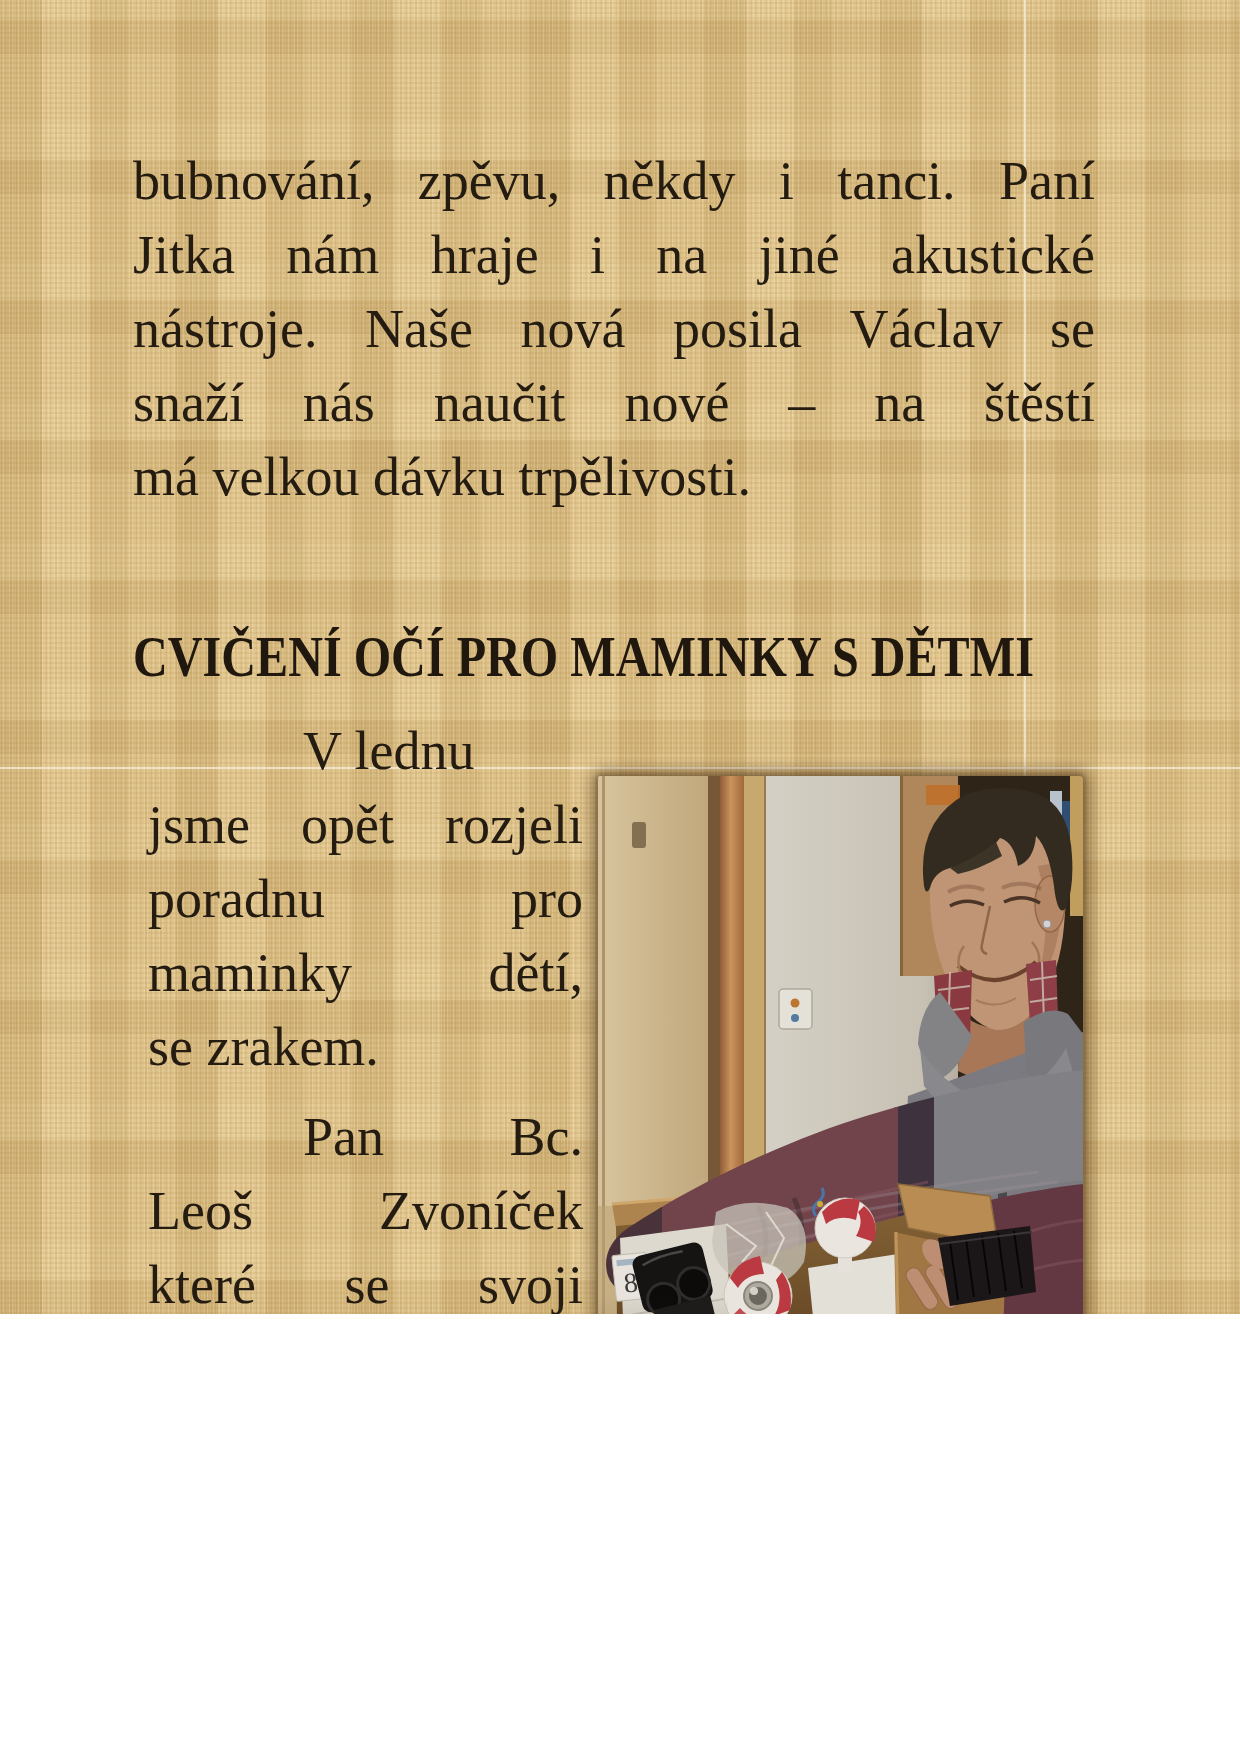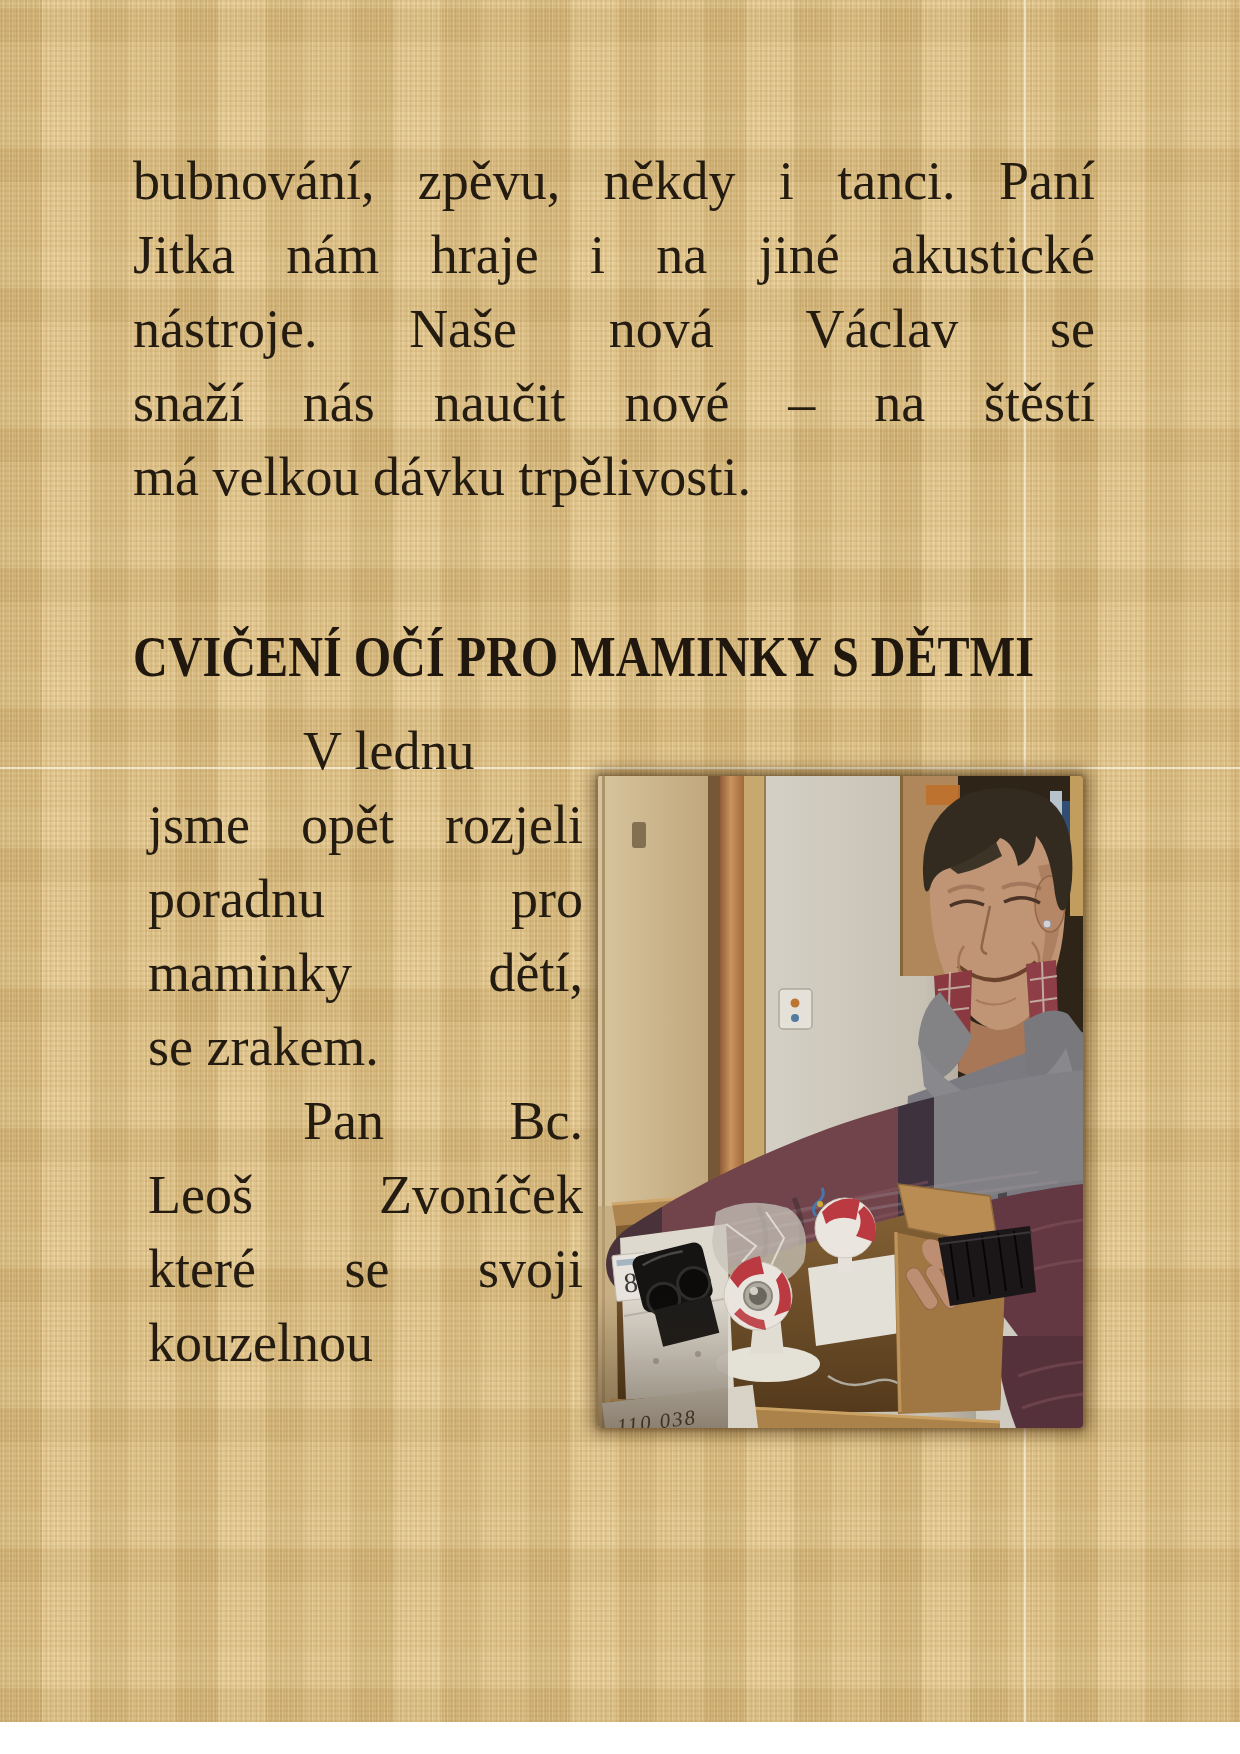--- a/index.html
+++ b/index.html
@@ -1,35 +1,35 @@
 <!DOCTYPE html>
 <html><head>
 <meta charset="utf-8">
 <style>
   html,body { margin:0; padding:0; }
   .page {
-    position:relative; width:1240px; height:1722px; overflow:hidden;
+    position:relative; width:1240px; height:1314px; overflow:hidden;
     background-color:#dfc38c;
     background-image:
       repeating-linear-gradient(90deg, rgba(171,131,57,0.16) 0 2px, rgba(0,0,0,0) 2px 5px),
       repeating-linear-gradient(0deg, rgba(171,131,57,0.13) 0 2px, rgba(0,0,0,0) 2px 5px),
       repeating-linear-gradient(90deg, rgba(255,243,205,0.20) 0 1px, rgba(0,0,0,0) 1px 3px),
       repeating-linear-gradient(90deg, rgba(146,108,40,0.12) 0 42px, rgba(255,240,200,0.12) 42px 90px, rgba(146,108,40,0.09) 90px 128px, rgba(0,0,0,0) 128px 176px),
       repeating-linear-gradient(0deg, rgba(146,108,40,0.10) 0 34px, rgba(255,240,200,0.10) 34px 72px, rgba(0,0,0,0) 72px 140px);
     font-family:"Liberation Serif","DejaVu Serif",serif;
     color:#241b11;
   }
   .seam { position:absolute; background:rgba(250,244,226,0.7); z-index:1; }
   .seam-v { left:1024px; top:0; width:2px; height:1754px; }
   .seam-h { left:0; top:767px; width:1240px; height:2px; }
 
   .textblock { position:absolute; z-index:3; font-size:54px; line-height:74px; }
   #para-intro { left:133px; top:144px; width:962px; }
   #column-text { left:148px; top:714px; width:435px; }
-  #column-para-2 { }
+  #column-para-2 { margin-top:16px; }
   .line { height:74px; white-space:nowrap; }
   .line.just { display:flex; justify-content:space-between; }
   .line.just span { display:inline-block; }
   .line.indent { padding-left:155px; }
 
   h1.heading {
     position:absolute; left:133px; top:628px; margin:0; z-index:3;
     font-size:58px; line-height:58px; font-weight:bold; white-space:nowrap;
     transform:scaleX(0.83); transform-origin:0 0; color:#20180e;
     font-family:"Liberation Serif","DejaVu Serif",serif;
@@ -65,20 +65,21 @@
         <span>hraje</span>
         <span>i</span>
         <span>na</span>
         <span>jiné</span>
         <span>akustické</span>
       </div>
     <div class="line just">
         <span>nástroje.</span>
         <span>Naše</span>
         <span>nová</span>
+        <span>posila</span>
         <span>Václav</span>
         <span>se</span>
       </div>
     <div class="line just">
         <span>snaží</span>
         <span>nás</span>
         <span>naučit</span>
         <span>nové</span>
         <span>–</span>
         <span>na</span>

